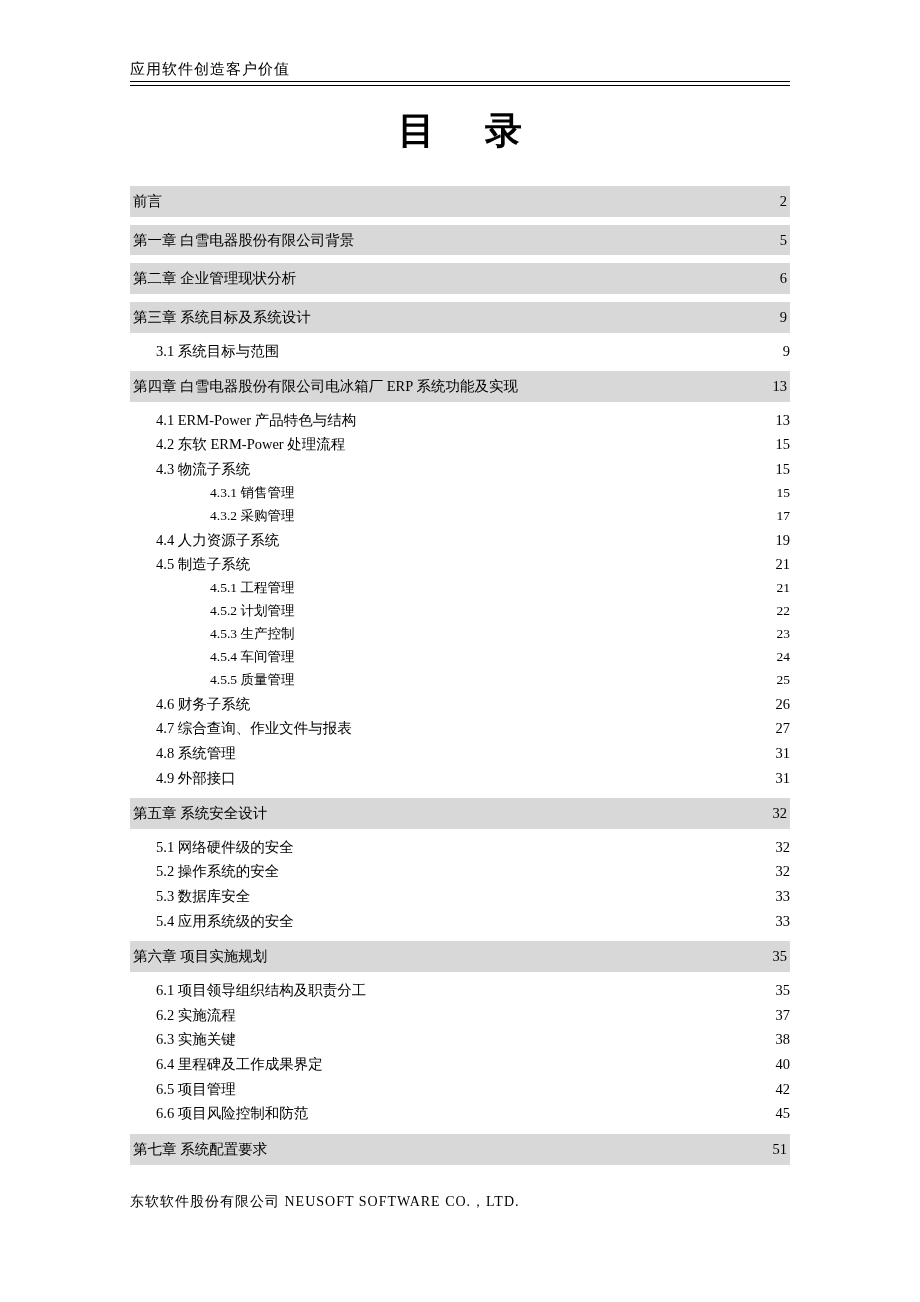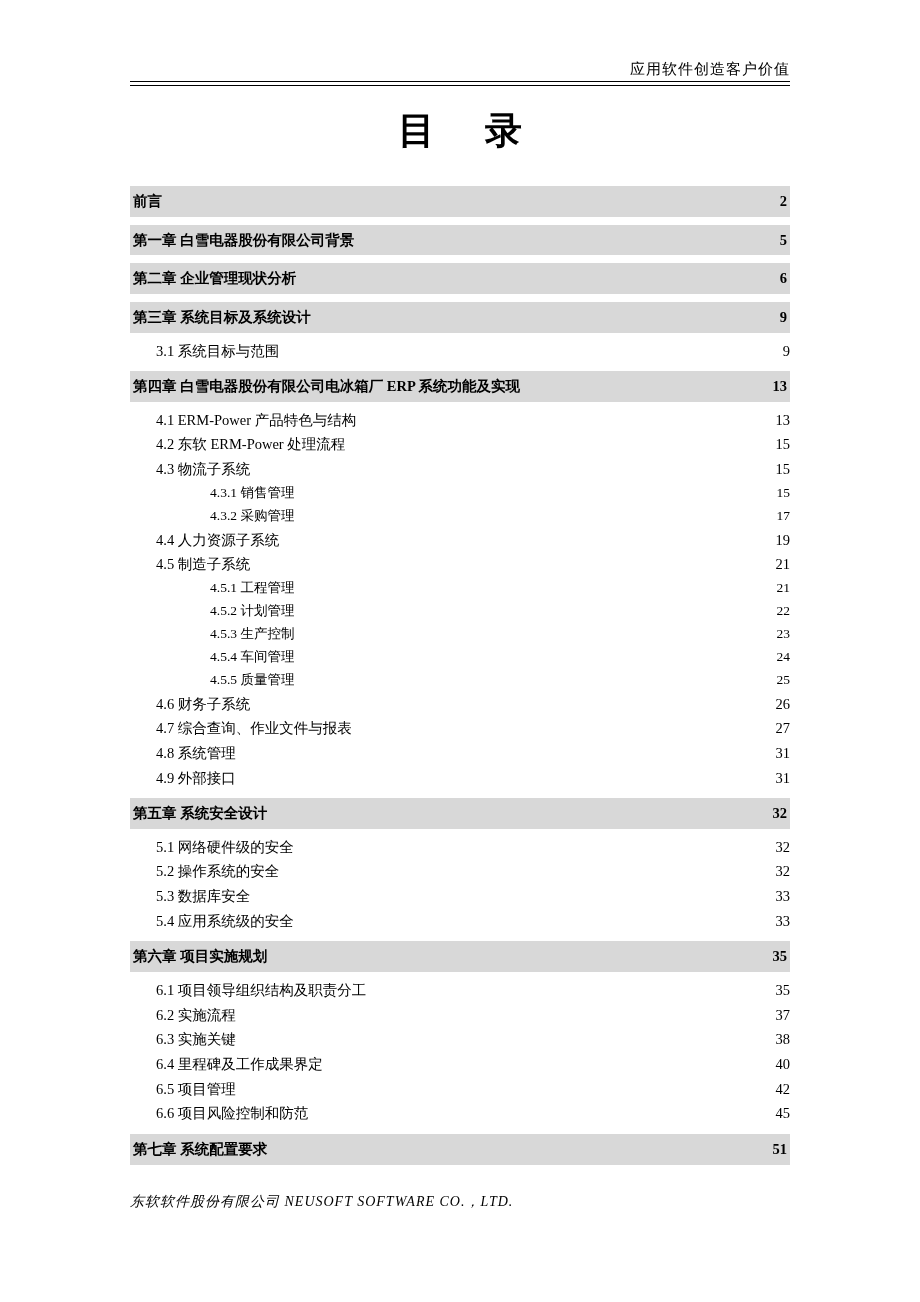--- a/index.html
+++ b/index.html
@@ -11,21 +11,21 @@
   }
   .page {
     width: 920px;
     min-height: 1302px;
     margin: 0 auto;
     padding: 60px 130px 40px 130px;
     box-sizing: border-box;
     position: relative;
   }
   .header-title {
-    text-align: right;
+    text-align: left;
     font-size: 15px;
     letter-spacing: 1px;
     margin-bottom: 0;
   }
   .header-rule {
     border: none;
     border-top: 1.5px solid #000;
     border-bottom: 1px solid #000;
     height: 3px;
     margin: 2px 0 20px 0;
@@ -43,21 +43,21 @@
     display: flex;
     align-items: baseline;
     font-size: 14.5px;
     line-height: 1.7;
     white-space: nowrap;
   }
   .toc-row.chapter {
     background: #d8d8d8;
     margin: 8px 0 6px 0;
     padding: 3px 3px;
-    font-weight: bold;
+    font-weight: normal;
   }
   .toc-row.l2 { padding-left: 26px; font-weight: normal; }
   .toc-row.l3 { padding-left: 80px; font-weight: normal; font-size: 13.5px; }
   .toc-label { flex: 0 0 auto; }
   .toc-leader {
     flex: 1 1 auto;
     overflow: hidden;
     position: relative;
     margin: 0 4px;
   }
@@ -67,21 +67,20 @@
     left: 0;
     right: 0;
     white-space: nowrap;
     letter-spacing: 2px;
   }
   .toc-page { flex: 0 0 auto; }
   .footer {
     margin-top: 28px;
     font-size: 14px;
     letter-spacing: 1px;
-    font-style: italic;
   }
 </style>
 </head>
 <body>
 
 <div class="page">
 
   <div class="header-title">应用软件创造客户价值</div>
   <hr class="header-rule">
 

